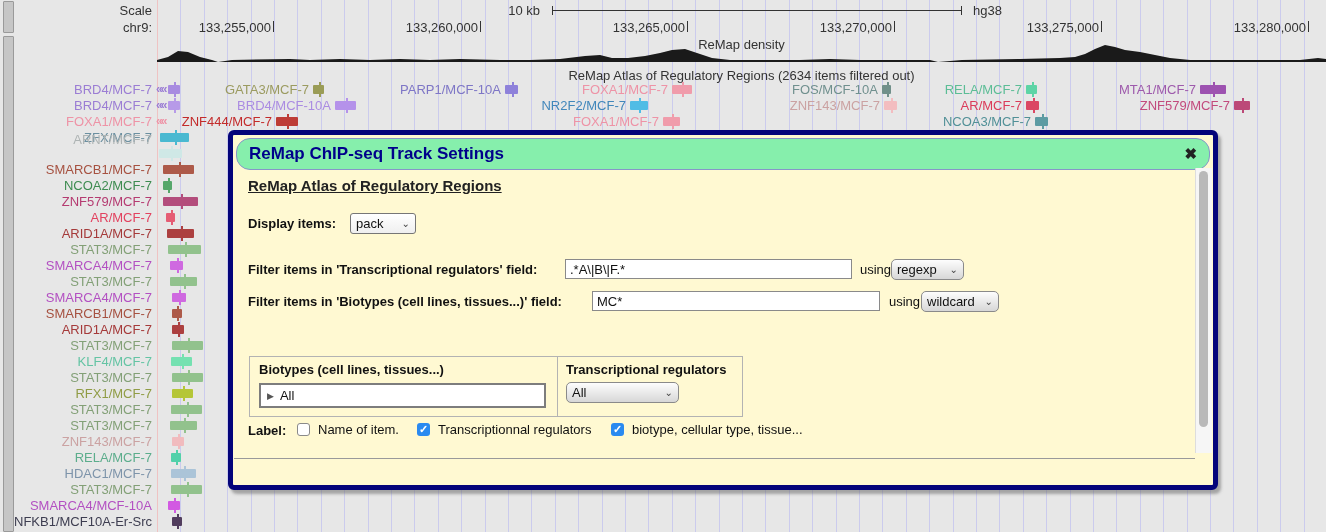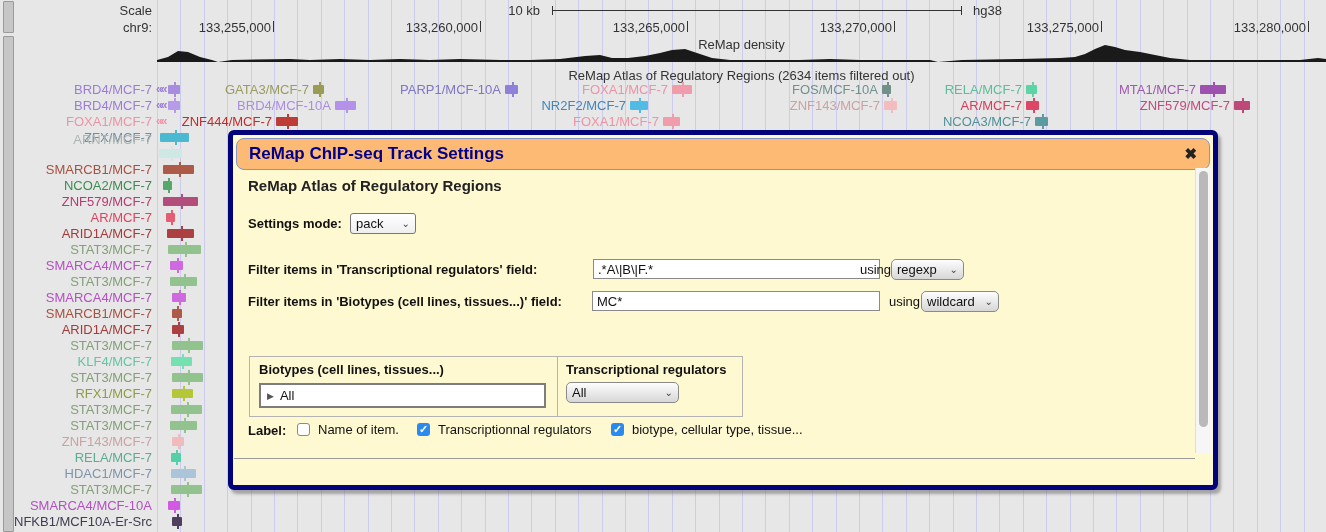--- a/index.html
+++ b/index.html
@@ -28,27 +28,27 @@
   .t-label{position:absolute;font-size:13px;line-height:15px;white-space:nowrap;cursor:pointer;}
   .t-label.leftcol{right:1174px;}
   .gbox{position:absolute;height:9px;border-radius:1px;}
   .gbox:before{content:"";position:absolute;left:50%;top:-3px;width:2px;height:15px;background:var(--c);}
   .chev{position:absolute;font-size:12px;font-weight:bold;letter-spacing:-2px;line-height:13px;}
   
   #dialog{position:absolute;left:228px;top:130px;width:990px;height:360px;box-sizing:border-box;
     border:5px solid #04047a;border-radius:6px;background:#fff9d2;
     box-shadow:3px 4px 3px rgba(110,110,110,.55);}
   #dlg-titlebar{position:absolute;left:3px;top:3px;width:972px;height:30px;
-    background:#fdba74;border:1px solid #8696c8;border-radius:8px;}
+    background:#86efac;border:1px solid #8696c8;border-radius:14px;}
   #dlg-title{position:absolute;left:12px;top:0;line-height:30px;font-size:17px;font-weight:bold;color:#00008b;}
   #dlg-close{position:absolute;right:12px;top:0;line-height:30px;font-size:15px;font-weight:bold;color:#222;cursor:pointer;}
   .abs{position:absolute;}
   .blab{font-size:13px;font-weight:bold;color:#111;white-space:nowrap;}
   .plain{font-size:13px;color:#111;white-space:nowrap;}
-  #dlg-heading{left:15px;top:42px;font-size:15px;font-weight:bold;color:#222;}
+  #dlg-heading{left:15px;top:42px;font-size:15px;font-weight:bold;color:#222;text-decoration:underline;}
   .tinput{box-sizing:border-box;border:1px solid #8a8a8a;background:#fff;font-size:13px;
     font-family:"Liberation Sans",sans-serif;padding:1px 4px;color:#111;}
   .sel{box-sizing:border-box;border:1px solid #8a8a8a;border-radius:5px;
     background:linear-gradient(#fdfdfd,#d7d7d7);font-size:13px;color:#111;
     display:flex;align-items:center;padding:0 5px;cursor:pointer;}
   .sel .arrow{margin-left:auto;font-size:10px;color:#444;}
   .sel.squareish{border-radius:3px;background:linear-gradient(#ffffff,#efefef);border-color:#767676;}
   #filterby-box{left:16px;top:221px;width:492px;height:59px;border:1px solid #b3b3b3;}
   #filterby-divider{position:absolute;left:307px;top:0;width:1px;height:100%;background:#b3b3b3;}
   #biotypes-tree{position:absolute;left:9px;top:26px;width:287px;height:25px;box-sizing:border-box;
@@ -195,28 +195,28 @@
   </div>
 
 <div id="dialog">
   <div id="dlg-titlebar">
     <span id="dlg-title">ReMap ChIP-seq Track Settings</span>
     <span id="dlg-close">✖</span>
   </div>
 
   <div id="dlg-heading" class="abs">ReMap Atlas of Regulatory Regions</div>
 
-  <div class="abs blab" style="left:15px;top:81px">Settings mode:</div>
+  <div class="abs blab" style="left:15px;top:81px">Display items:</div>
   <div class="abs sel squareish" style="left:117px;top:78px;width:66px;height:21px">
     <span>pack</span>
       <span class="arrow">⌄</span>
   </div>
 
   <div class="abs blab" style="left:15px;top:127px">Filter items in 'Transcriptional regulators' field:</div>
-  <input class="abs tinput" style="left: 332px; top: 124px; width: 287px; height: 20px; margin-left: 28px;" value=".*A\|B\|F.*">
+  <input class="abs tinput" style="left: 332px; top: 124px; width: 287px; height: 20px;" value=".*A\|B\|F.*">
   <div class="abs plain" style="left:627px;top:127px">using</div>
   <div class="abs sel" style="left:658px;top:124px;width:73px;height:21px">
     <span>regexp</span>
       <span class="arrow">⌄</span>
   </div>
 
   <div class="abs blab" style="left:15px;top:159px">Filter items in 'Biotypes (cell lines, tissues...)' field:</div>
   <input class="abs tinput" style="left: 359px; top: 156px; width: 288px; height: 20px;" value="MC*">
   <div class="abs plain" style="left:656px;top:159px">using</div>
   <div class="abs sel" style="left:688px;top:156px;width:78px;height:21px">

